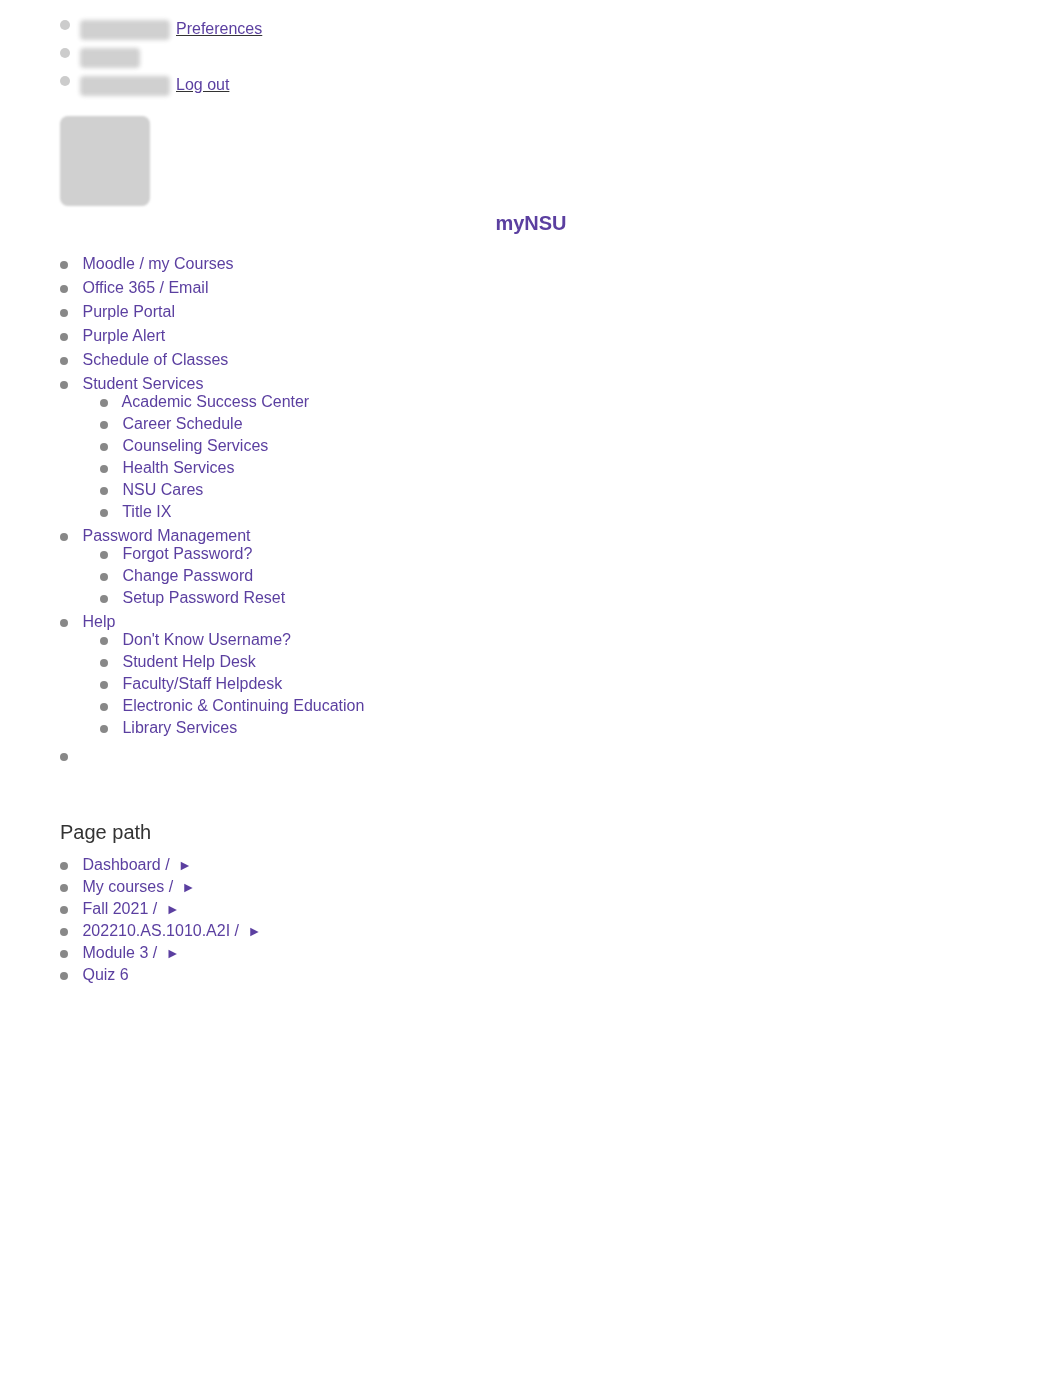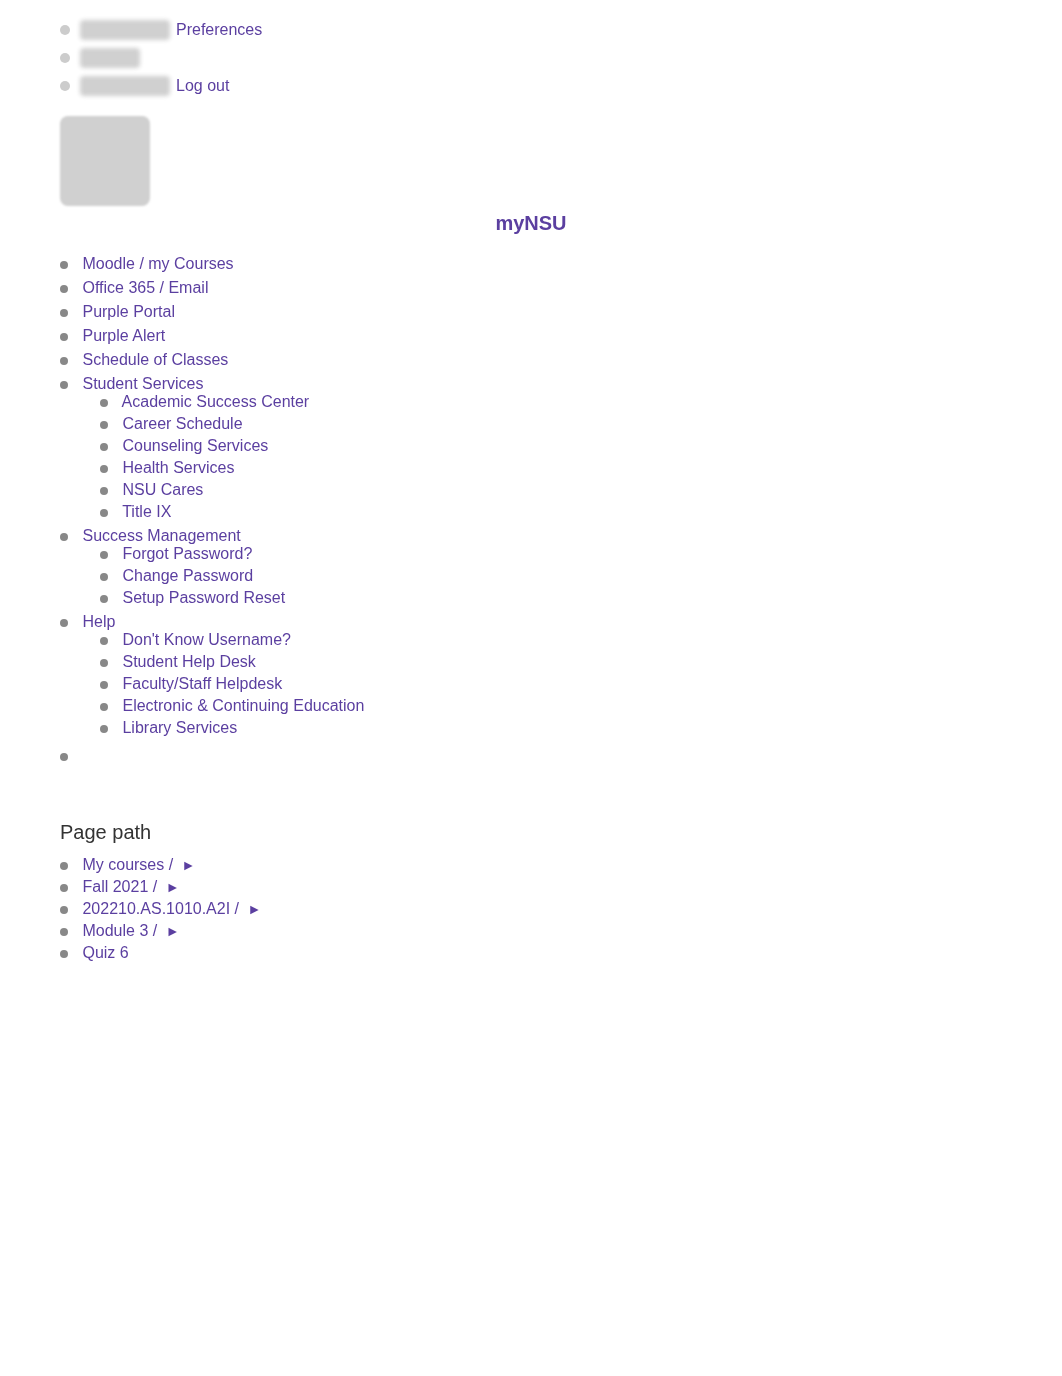--- a/index.html
+++ b/index.html
@@ -18,22 +18,22 @@
       padding: 20px 60px;
     }
 
     .top-menu {
       list-style: none;
       margin-bottom: 20px;
     }
 
     .top-menu > li {
       display: flex;
-      align-items: center;
       margin-bottom: 8px;
+      text-decoration: underline;
     }
 
     .top-menu .bullet {
       width: 10px;
       height: 10px;
       border-radius: 50%;
       background: #ccc;
       margin-right: 10px;
       flex-shrink: 0;
     }
@@ -245,21 +245,21 @@
         <a class="menu-link" href="#">NSU Cares</a>
       </li>
       <li>
         <span class="bullet"></span>
         <a class="menu-link" href="#">Title IX</a>
       </li>
     </ul>
   </li>
   <li>
     <span class="bullet"></span>
-    <a class="menu-link" href="#">Success Management</a>
+    <a class="menu-link" href="#">Password Management</a>
     <ul class="sub-nav">
       <li>
         <span class="bullet"></span>
         <a class="menu-link" href="#">Forgot Password?</a>
       </li>
       <li>
         <span class="bullet"></span>
         <a class="menu-link" href="#">Change Password</a>
       </li>
       <li>
@@ -299,20 +299,27 @@
 <div class="empty-bullet-item">
   <span class="bullet"></span>
 </div>
 
 <div class="page-path-section">
   <p class="page-path-label">Page path</p>
   <ul class="breadcrumb-list">
     <li>
       <span class="bullet"></span>
       <a class="menu-link" href="#">
+        <span>Dashboard /</span>
+        <span class="arrow">►</span>
+      </a>
+    </li>
+    <li>
+      <span class="bullet"></span>
+      <a class="menu-link" href="#">
         <span>My courses /</span>
         <span class="arrow">►</span>
       </a>
     </li>
     <li>
       <span class="bullet"></span>
       <a class="menu-link" href="#">
         <span>Fall 2021 /</span>
         <span class="arrow">►</span>
       </a>

